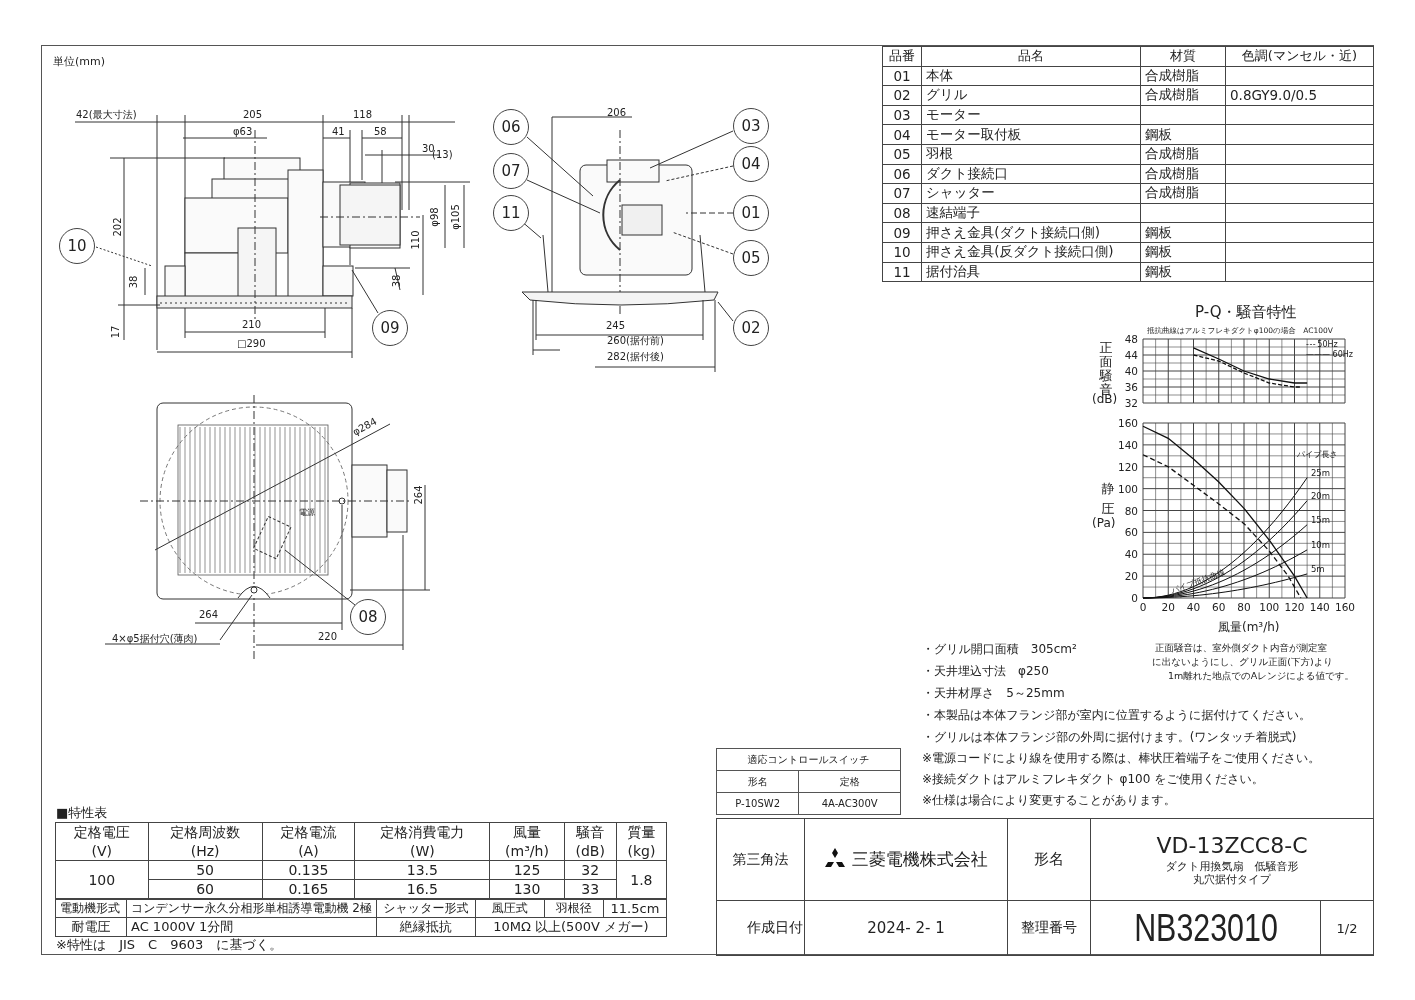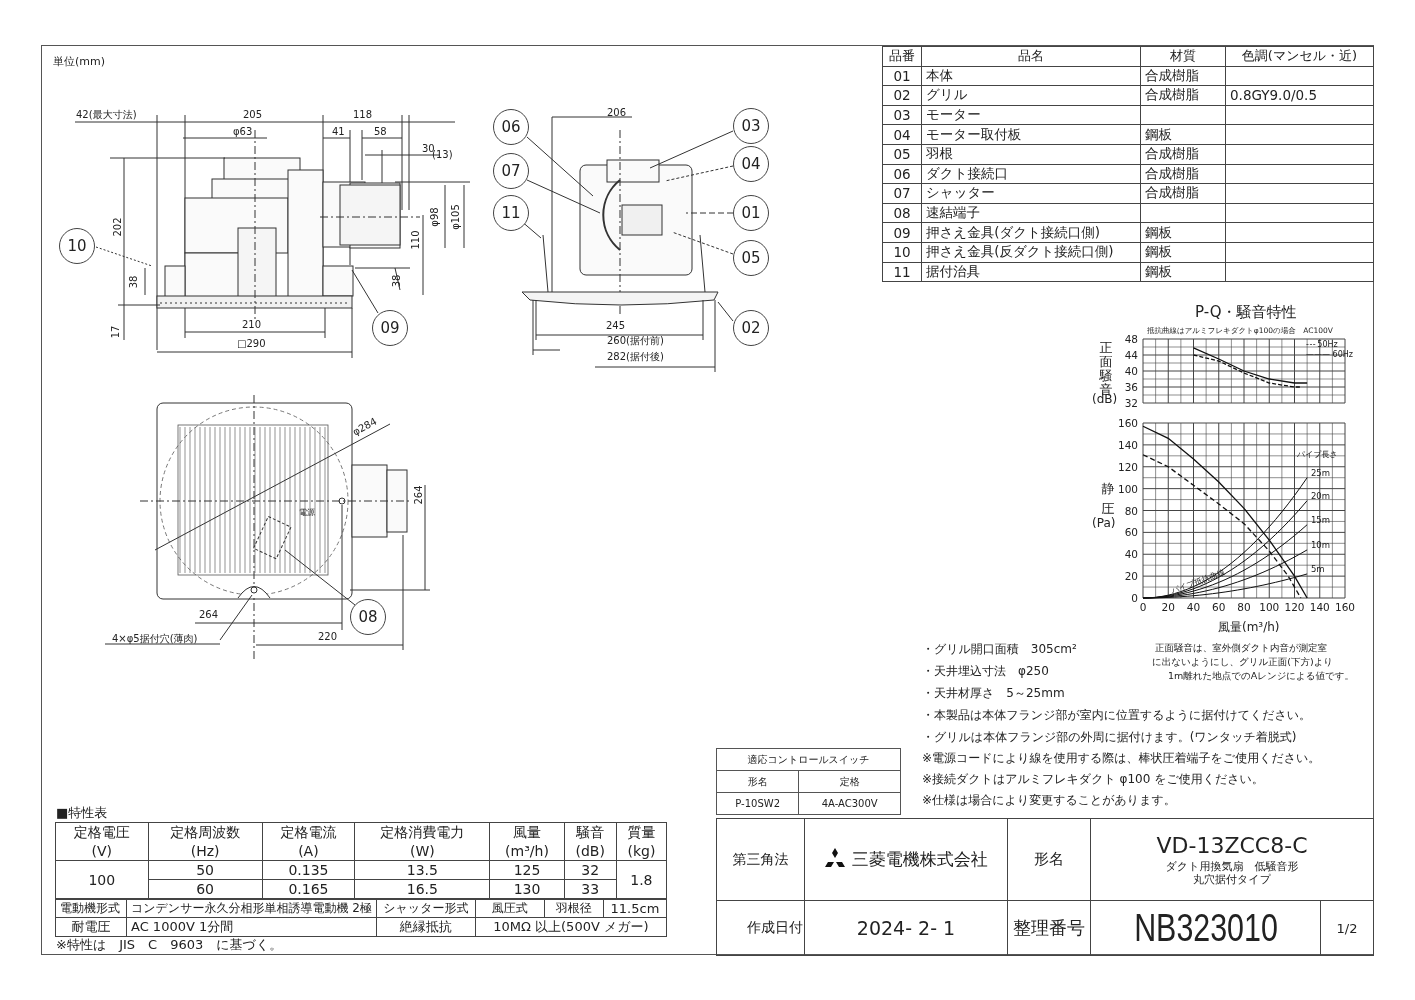--- a/index.html
+++ b/index.html
@@ -537,19 +537,19 @@
     </td>
     <td style="width:80px;font-size:15px;">形名</td>
     <td colspan="2" style="line-height:1.25;">
       <div style="font-size:22px;">VD-13ZCC8-C</div>
       <div style="font-size:11px;">ダクト用換気扇　低騒音形</div>
       <div style="font-size:11px;">丸穴据付タイプ</div>
     </td>
   </tr>
   <tr style="height:55px;">
     <td style="font-size:14px;text-align:right;">作成日付</td>
-    <td style="font-size:19px;">2024- 2- 1</td>
-    <td style="font-size:18px;">整理番号</td>
+    <td style="font-size:15px;">2024- 2- 1</td>
+    <td style="font-size:14px;">整理番号</td>
     <td style="font-size:38px;font-family:'Liberation Sans Narrow','Liberation Sans',sans-serif;transform:scaleX(0.8);">NB323010</td>
     <td style="width:50px;font-size:13px;">1/2</td>
   </tr>
 </tbody>
   </table>
 
 </body></html>

